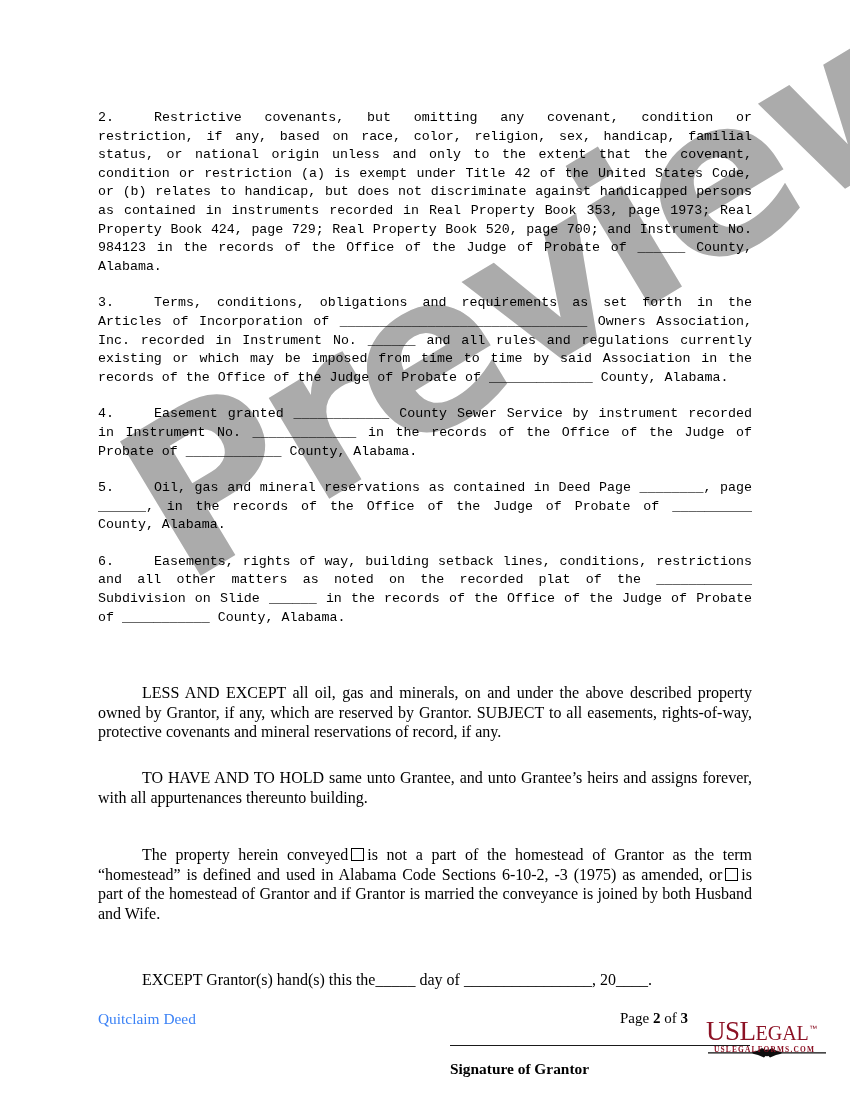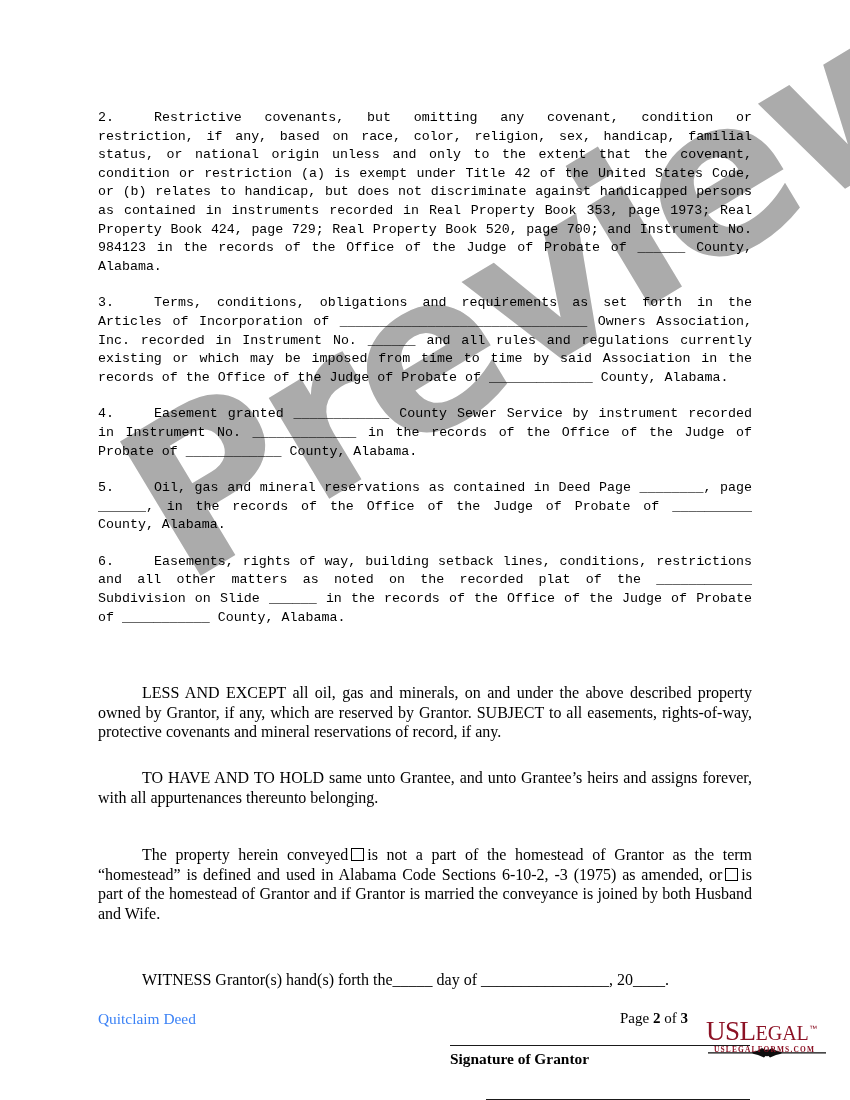--- a/index.html
+++ b/index.html
@@ -103,21 +103,21 @@
   .sig-row { position: relative; }
   .sig-line {
     border-bottom: 1.7px solid #1a1a1a;
     height: 0;
   }
   .sig-label {
     font-family: "Liberation Serif", "DejaVu Serif", serif;
     font-weight: 700;
     font-size: 15.4px;
     line-height: 20px;
-    margin-top: 3px;
+    margin-top: 13px;
     color: #000;
   }
 
   
   #footer {
     position: absolute;
     left: 98px;
     top: 1010px;
     width: 660px;
     z-index: 10;
@@ -216,29 +216,29 @@
     <p class="clause">
       <span class="num">6.</span><span>Easements, rights of way, building setback lines, conditions, restrictions and all other matters as noted on the recorded plat of the ____________ Subdivision on Slide ______ in the records of the Office of the Judge of Probate of ___________ County, Alabama.</span>
     </p>
 
     <div class="gap-lg"></div>
 
     <p class="serif-para">LESS AND EXCEPT all oil, gas and minerals, on and under the above described property owned by Grantor, if any, which are reserved by Grantor. SUBJECT to all easements, rights-of-way, protective covenants and mineral reservations of record, if any.</p>
 
     <div class="gap-md"></div>
 
-    <p class="serif-para">TO HAVE AND TO HOLD same unto Grantee, and unto Grantee’s heirs and assigns forever, with all appurtenances thereunto belonging.</p>
+    <p class="serif-para">TO HAVE AND TO HOLD same unto Grantee, and unto Grantee’s heirs and assigns forever, with all appurtenances thereunto building.</p>
 
     <div class="gap-lg"></div>
 
     <p class="serif-para"><span>The property herein conveyed</span><span class="checkbox"></span><span>is not a part of the homestead of Grantor as the term “homestead” is defined and used in Alabama Code Sections 6-10-2, -3 (1975) as amended, or</span><span class="checkbox"></span><span>is part of the homestead of Grantor and if Grantor is married the conveyance is joined by both Husband and Wife.</span></p>
 
     <div class="gap-xl"></div>
 
-    <p class="serif-para" style="text-align:left;"><span>WITNESS Grantor(s) hand(s) forth the</span><span class="serif-blank">_____</span><span> day of </span><span class="serif-blank">________________</span><span>, 20</span><span class="serif-blank">____</span><span>.</span></p>
+    <p class="serif-para" style="text-align:left;"><span>EXCEPT Grantor(s) hand(s) this the</span><span class="serif-blank">_____</span><span> day of </span><span class="serif-blank">________________</span><span>, 20</span><span class="serif-blank">____</span><span>.</span></p>
 
     <div class="sig-block">
 
       <div style="height:56px;"></div>
 
       <div class="sig-row">
         <div class="sig-line" style="margin-left:352px;width:300px;"></div>
         <div class="sig-label" style="margin-left:352px;">Signature of Grantor</div>
       </div>
 

